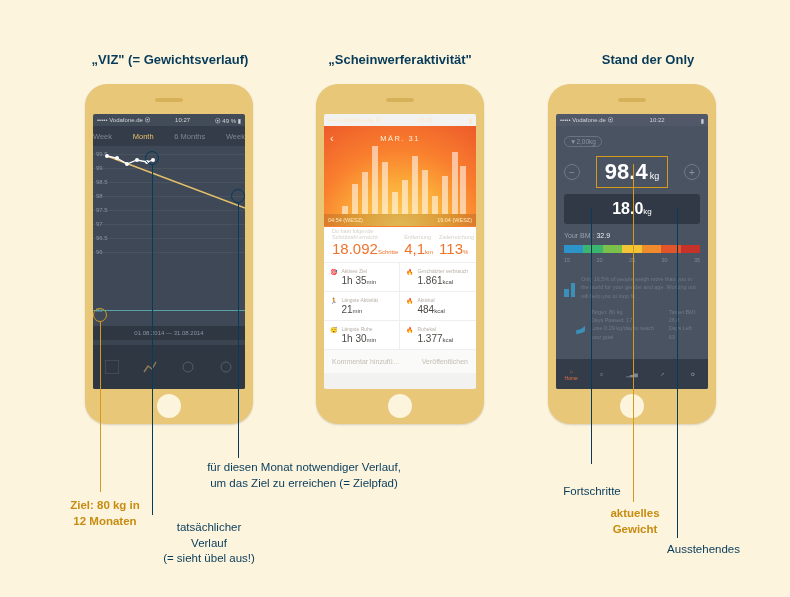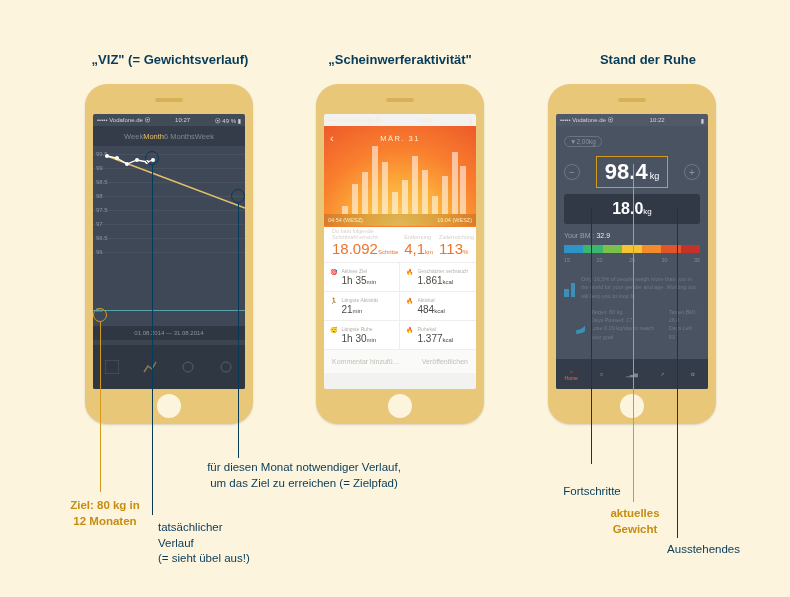--- a/index.html
+++ b/index.html
@@ -52,21 +52,21 @@
     position: absolute; width: 14px; height: 14px; border: 1.5px solid #063b59;
     border-radius: 50%;
   }
   .circle.gold { border-color: #d49a1c; }
   .ann { position: absolute; font-size: 11.5px; color: #063b59; text-align: center; line-height: 1.35; }
   .ann.gold { color: #c78c10; font-weight: 600; }
 
   
   .s1 { background: #3b4552; }
   .ios-bar { height: 12px; background: rgba(255,255,255,0.04); font-size:6px; color:#cfd3d8; display:flex; justify-content:space-between; align-items:center; padding:0 4px; }
-  .tabs1 { display:flex; height:20px; background:#333c48; font-size:7.5px; color:#808792; align-items:center; justify-content:center; }
+  .tabs1 { display:flex; height:20px; background:#333c48; font-size:7.5px; color:#808792; align-items:center; justify-content:space-between; }
   .tabs1 .act { color:#e6c06a; }
   .gridarea { position:relative; height:180px; background:linear-gradient(#3e4856,#3e4856); }
   .gridarea .h { position:absolute; left:0; right:0; height:1px; background:rgba(255,255,255,0.06); }
   .ylabel { position:absolute; left:3px; font-size:6px; color:#8a93a0; transform:translateY(-50%); }
   .datebar { height:14px; background:#2e3742; font-size:6px; color:#8a93a0; text-align:center; line-height:14px;}
   .bottom1 { position:absolute; bottom:0; left:0; right:0; height:44px; background:#2e3742; display:flex; }
   .bottom1 div { flex:1; display:flex; flex-direction:column; align-items:center; justify-content:center; gap:2px; }
   .bottom1 svg { opacity:0.5; }
 
   
@@ -107,21 +107,21 @@
   .infotext { margin:0 8px; font-size:5.5px; color:#6f7987; line-height:1.5;}
   .bot3 { margin-top:auto; height:30px; background:#343c49; display:flex;}
   .bot3 div { flex:1; text-align:center; font-size:5px; color:#7f8894; display:flex; flex-direction:column; align-items:center; justify-content:center; gap:1px;}
   .bot3 .act { color:#e17046;}
 </style>
 </head>
 <body>
 
 <div class="title" style="left:70px; top:52px">„VIZ" (= Gewichtsverlauf)</div>
 <div class="title" style="left:300px; top:52px">„Scheinwerferaktivität"</div>
-<div class="title" style="left:548px; top:52px">Stand der Ruhe</div>
+<div class="title" style="left:548px; top:52px">Stand der Only</div>
 
 <div class="phone" style="left:85px; top:84px">
   <div class="speaker"></div>
     <div class="home"></div>
   <div class="screen s1">
     <div class="ios-bar">
       <span>••••• <span>Vodafone.de</span> ⦿</span>
       <span>10:27</span>
       <span>⦿ <span>49 %</span> ▮</span>
     </div>
@@ -189,21 +189,21 @@
   </div>
 </div>
 
 <div class="circle gold" style="left:93px; top:308px"></div>
 <div class="line gold vline" style="left:100px; top:322px; height:170px"></div>
 <div class="ann gold" style="left:60px; top:498px; width:90px; white-space:pre-line">Ziel: 80 kg in
 12 Monaten</div>
 
 <div class="circle" style="left:145px; top:151px"></div>
 <div class="line vline" style="left:152px; top:165px; height:350px"></div>
-<div class="ann" style="left:110px; top:520px; width:150px; white-space:pre-line; text-align:left; padding-left:48px">tatsächlicher Verlauf
+<div class="ann" style="left:110px; top:520px; width:150px; white-space:pre-line; text-align:center; padding-left:48px">tatsächlicher Verlauf
 (= sieht übel aus!)</div>
 
 <div class="circle" style="left:231px; top:189px"></div>
 <div class="line vline" style="left:238px; top:203px; height:255px"></div>
 <div class="ann" style="left:184px; top:460px; width:240px; white-space:pre-line">für diesen Monat notwendiger Verlauf,
 um das Ziel zu erreichen (= Zielpfad)</div>
 
 <div class="phone" style="left:316px; top:84px">
   <div class="speaker"></div>
     <div class="home"></div>

